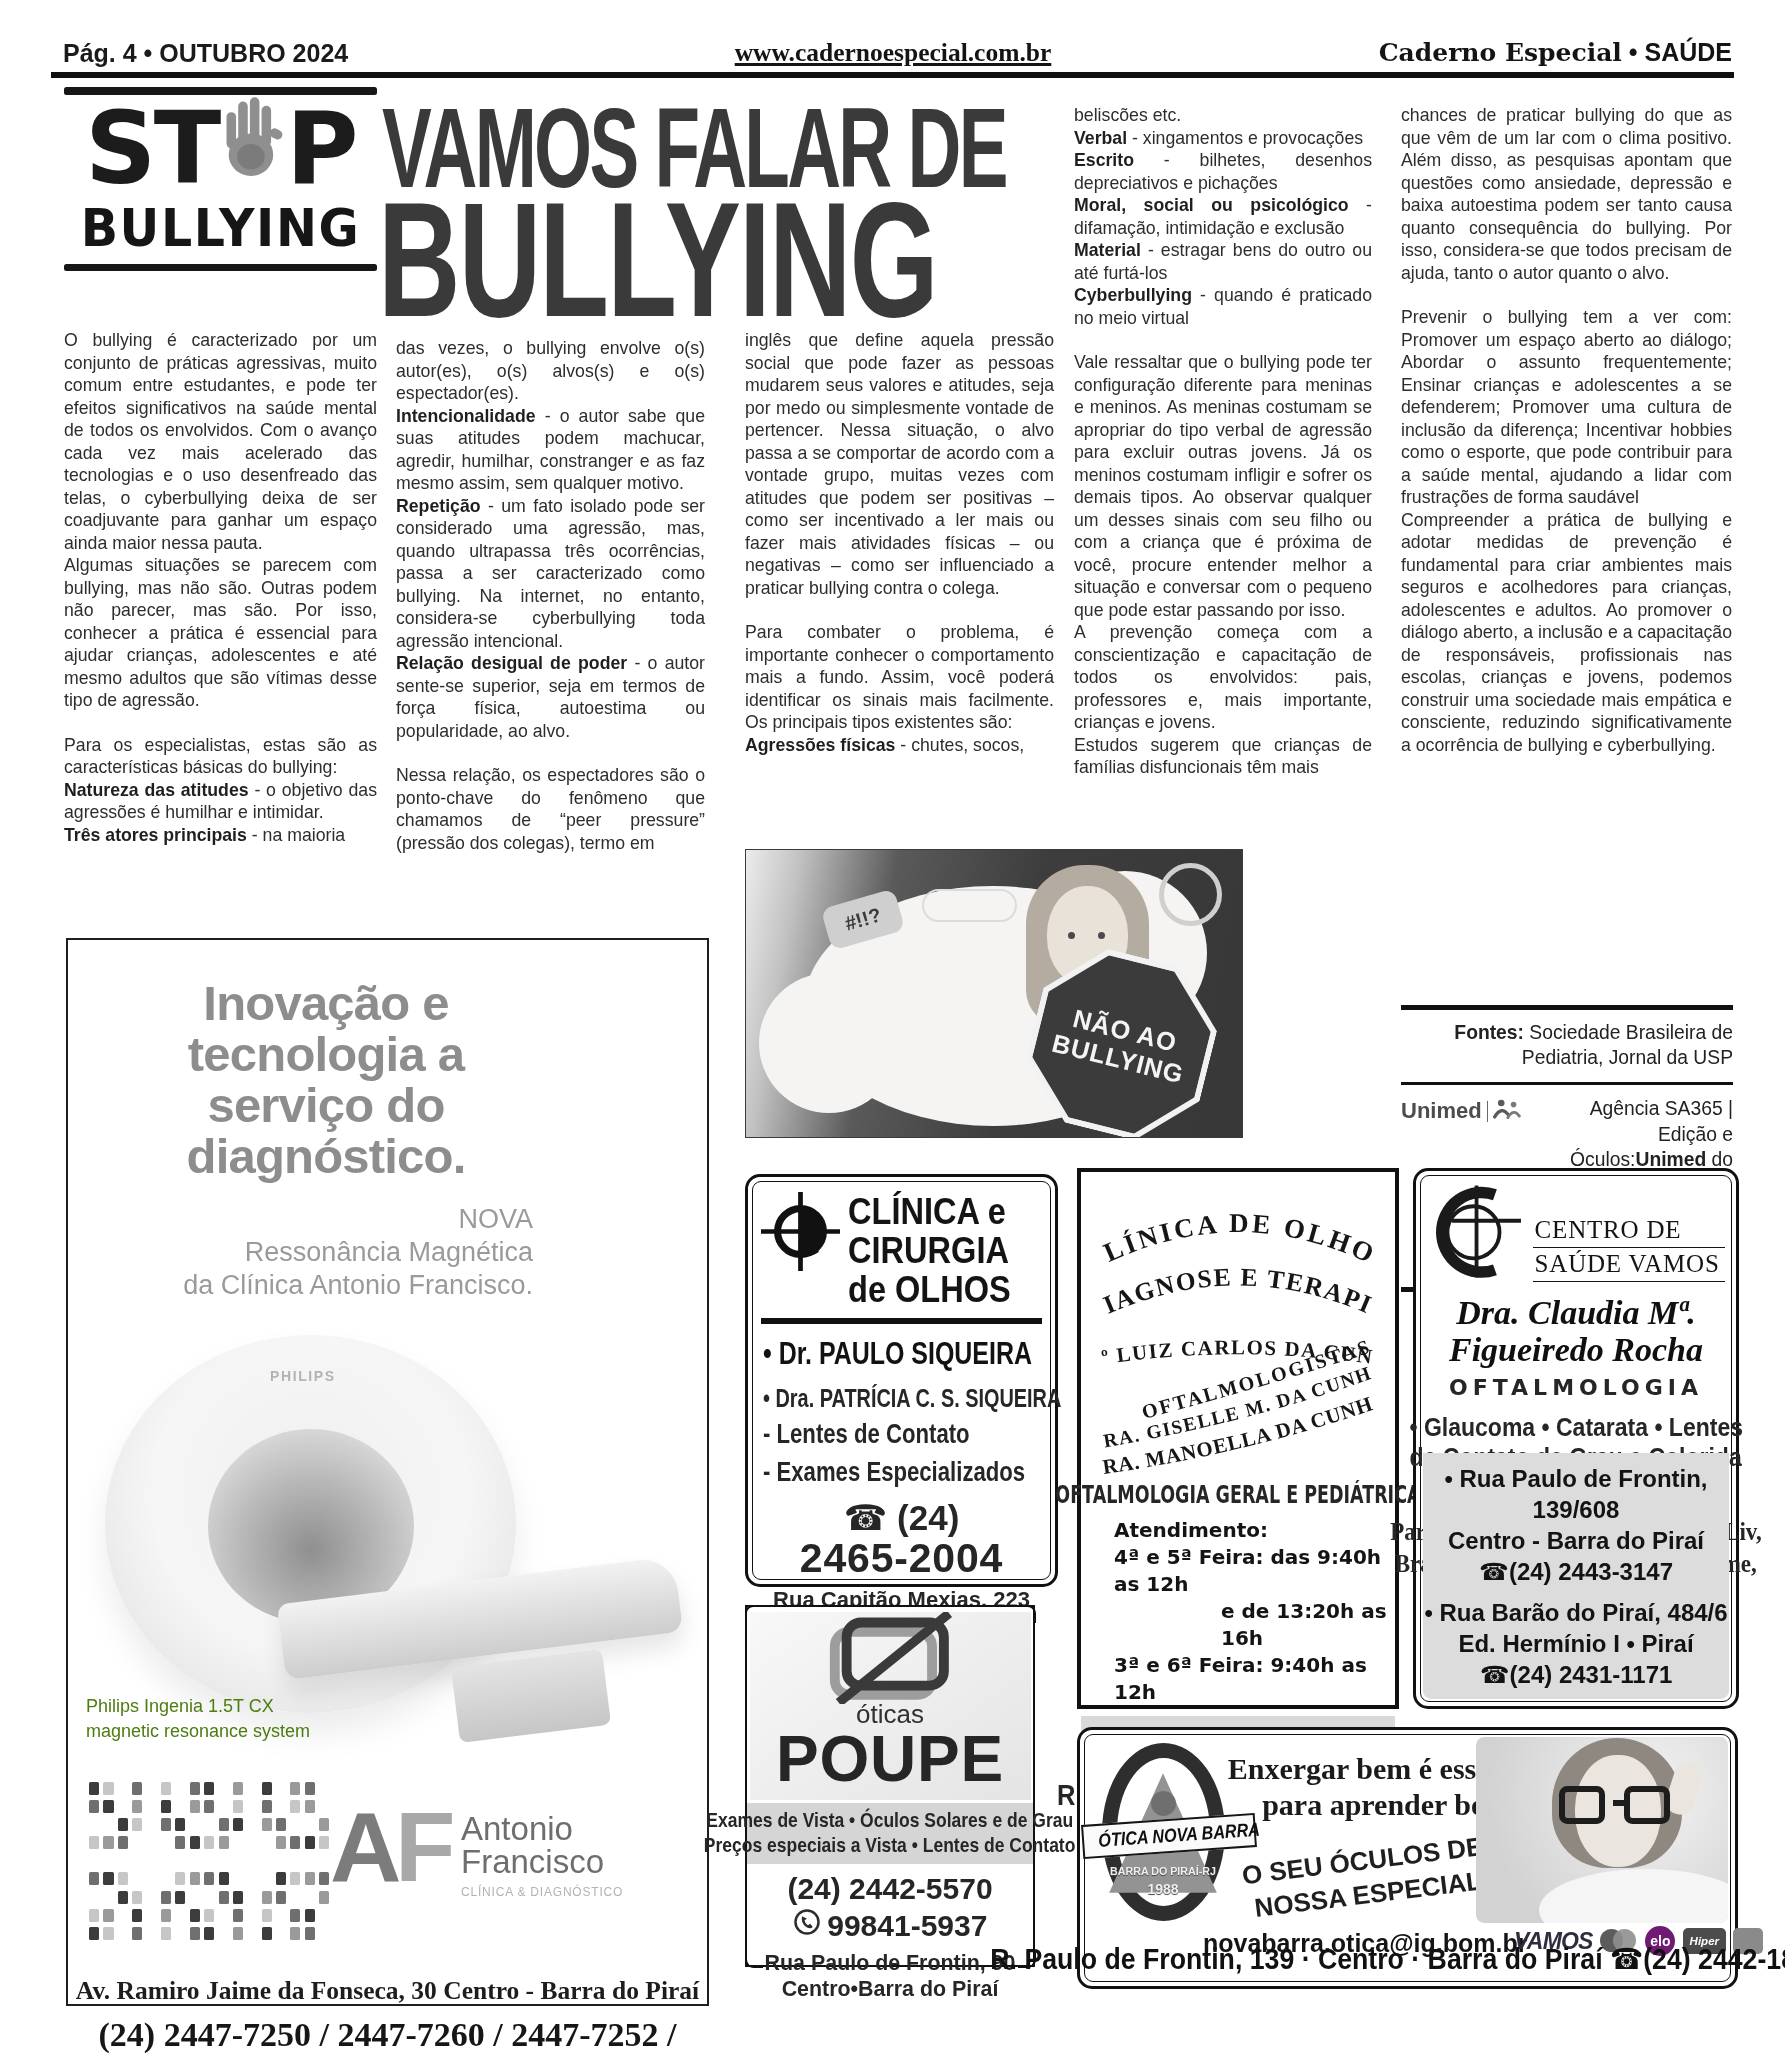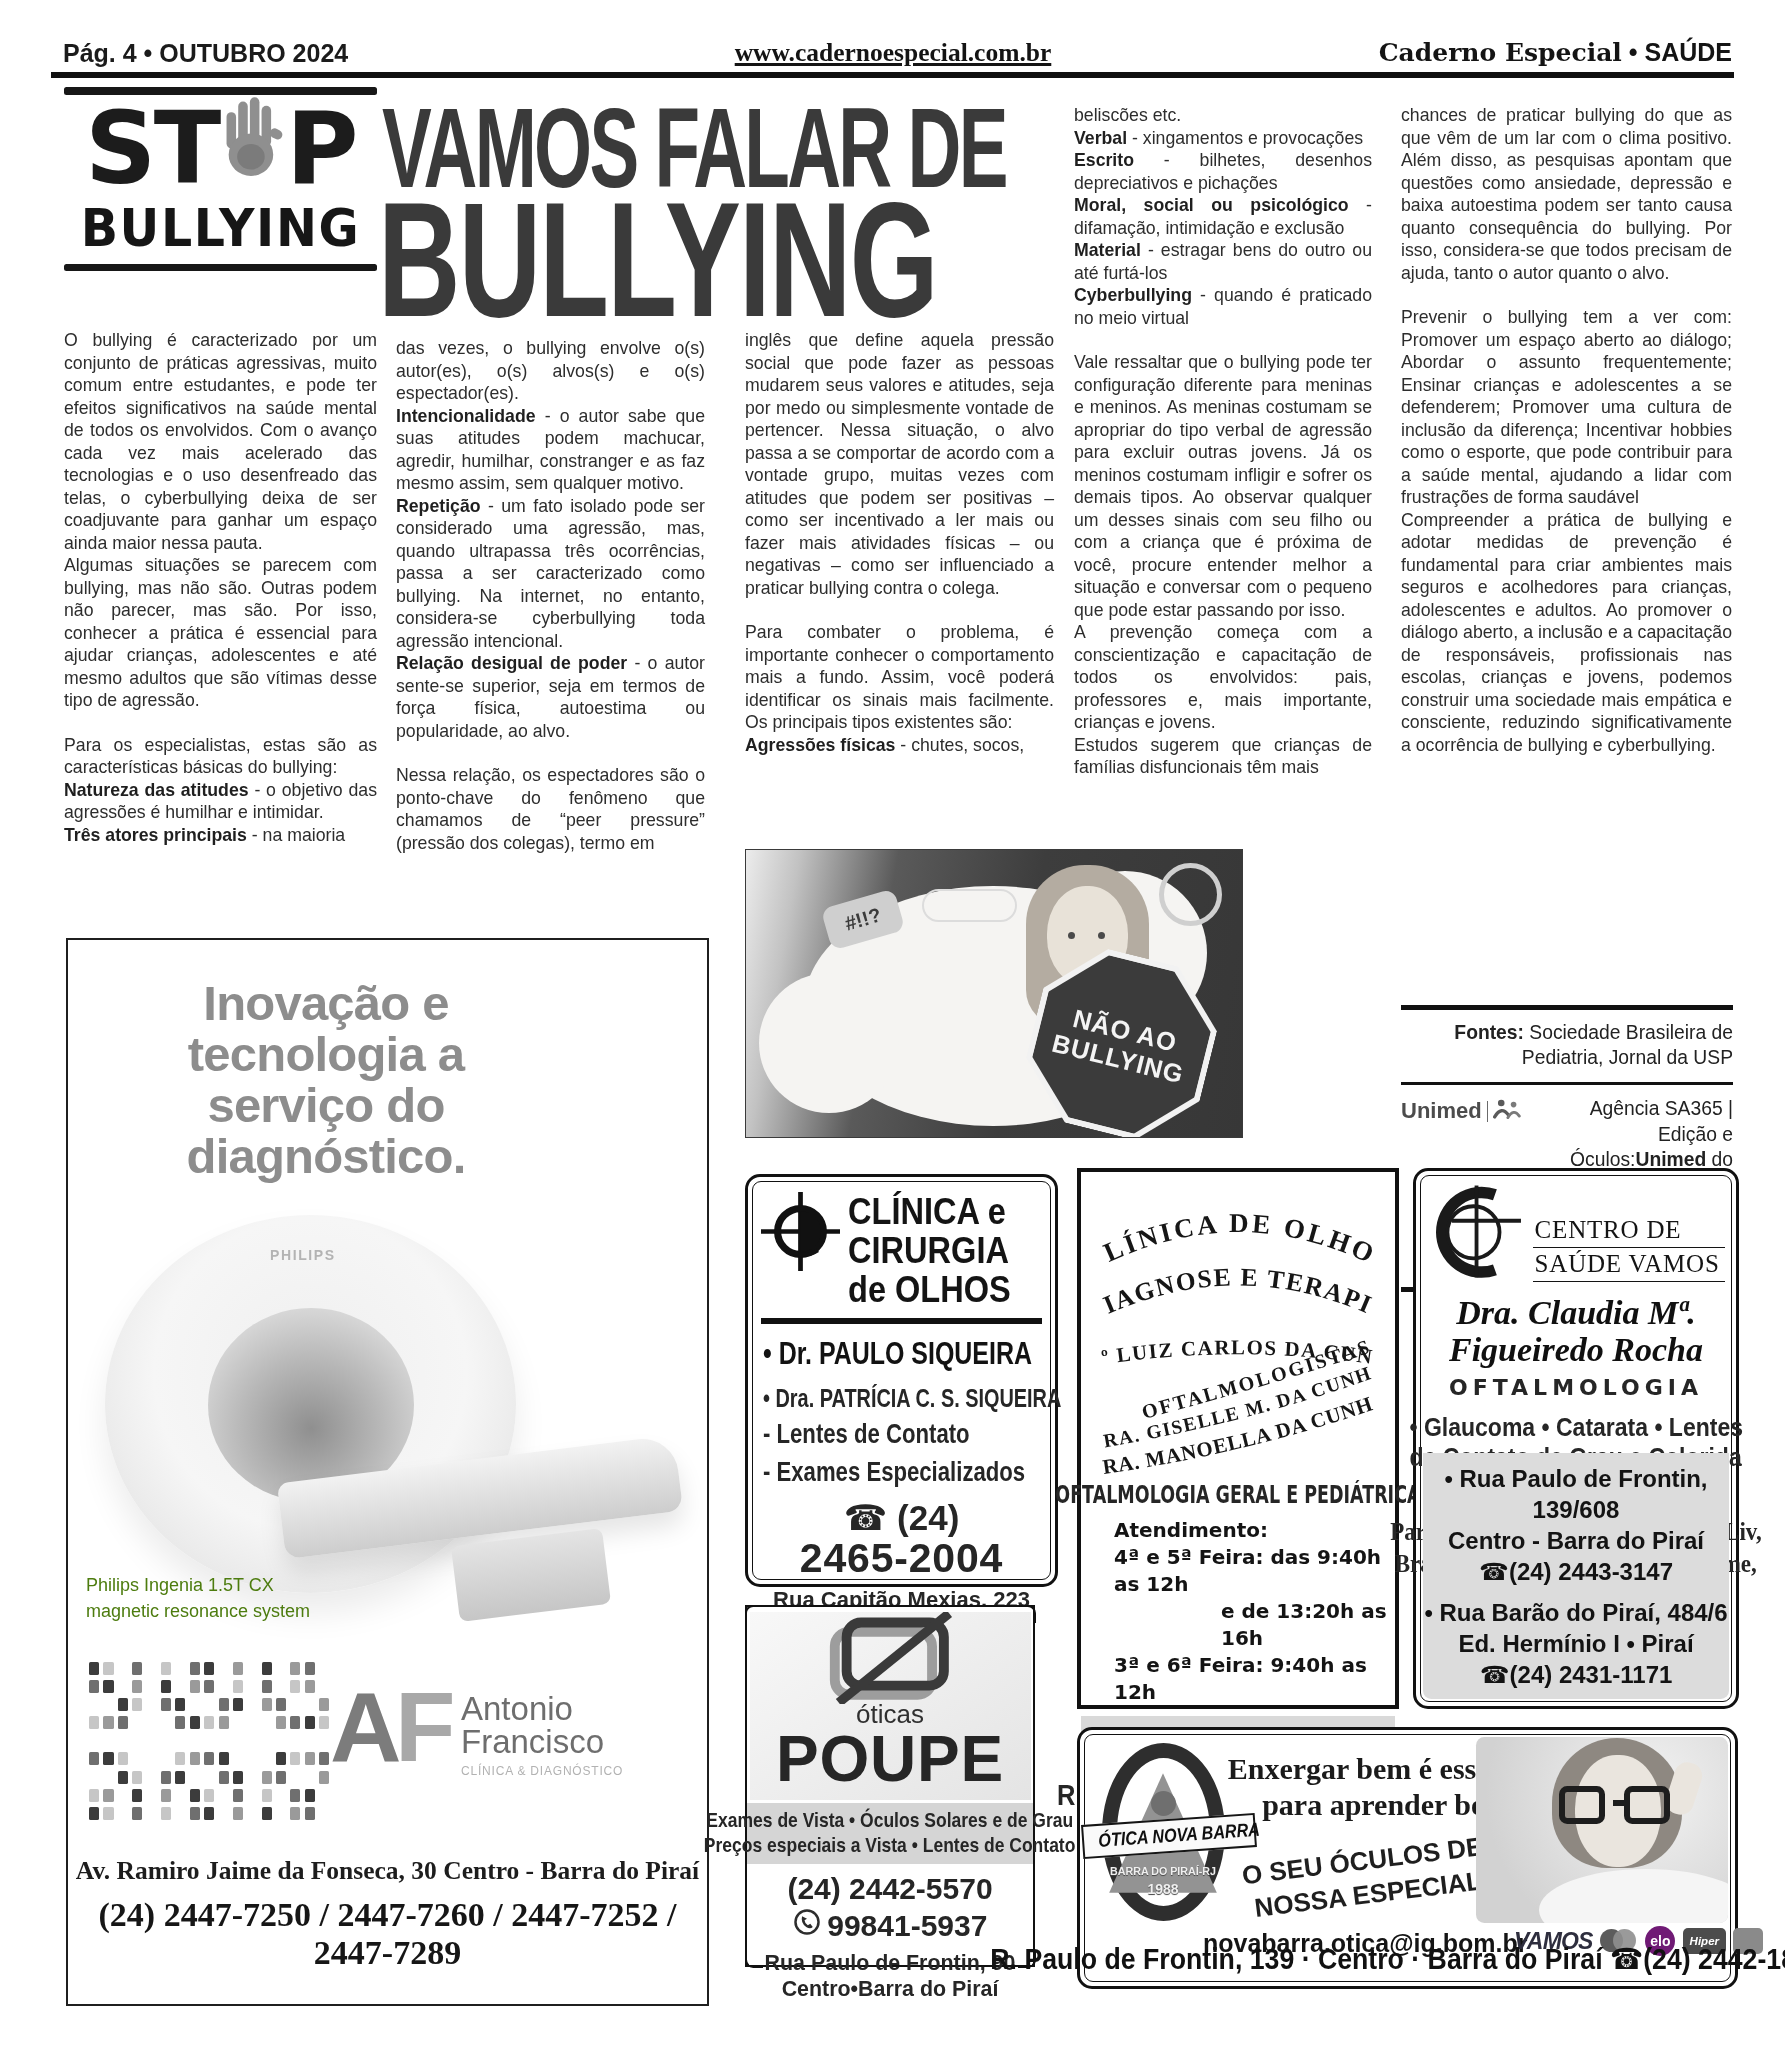--- a/index.html
+++ b/index.html
@@ -314,20 +314,25 @@
         <span class="ph-sign">NÃO AO</span>
         <span class="ph-sign">BULLYING</span>
       </div>
     </div>
   </div>
 
   <div class="ad ad-af">
     <div class="af-head">
       <div>Inovação e tecnologia a</div>
       <div>serviço do diagnóstico.</div>
+    </div>
+    <div class="af-sub">
+      <div>NOVA</div>
+      <div>Ressonância Magnética</div>
+      <div>da Clínica Antonio Francisco.</div>
     </div>
     <div class="af-mri">
       <div class="mri-ring"></div>
       <div class="mri-bore"></div>
       <div class="mri-philips">PHILIPS</div>
       <div class="mri-table"></div>
       <div class="mri-base"></div>
       <div class="mri-caption">
         <div>Philips Ingenia 1.5T CX</div>
         <div>magnetic resonance system</div>

